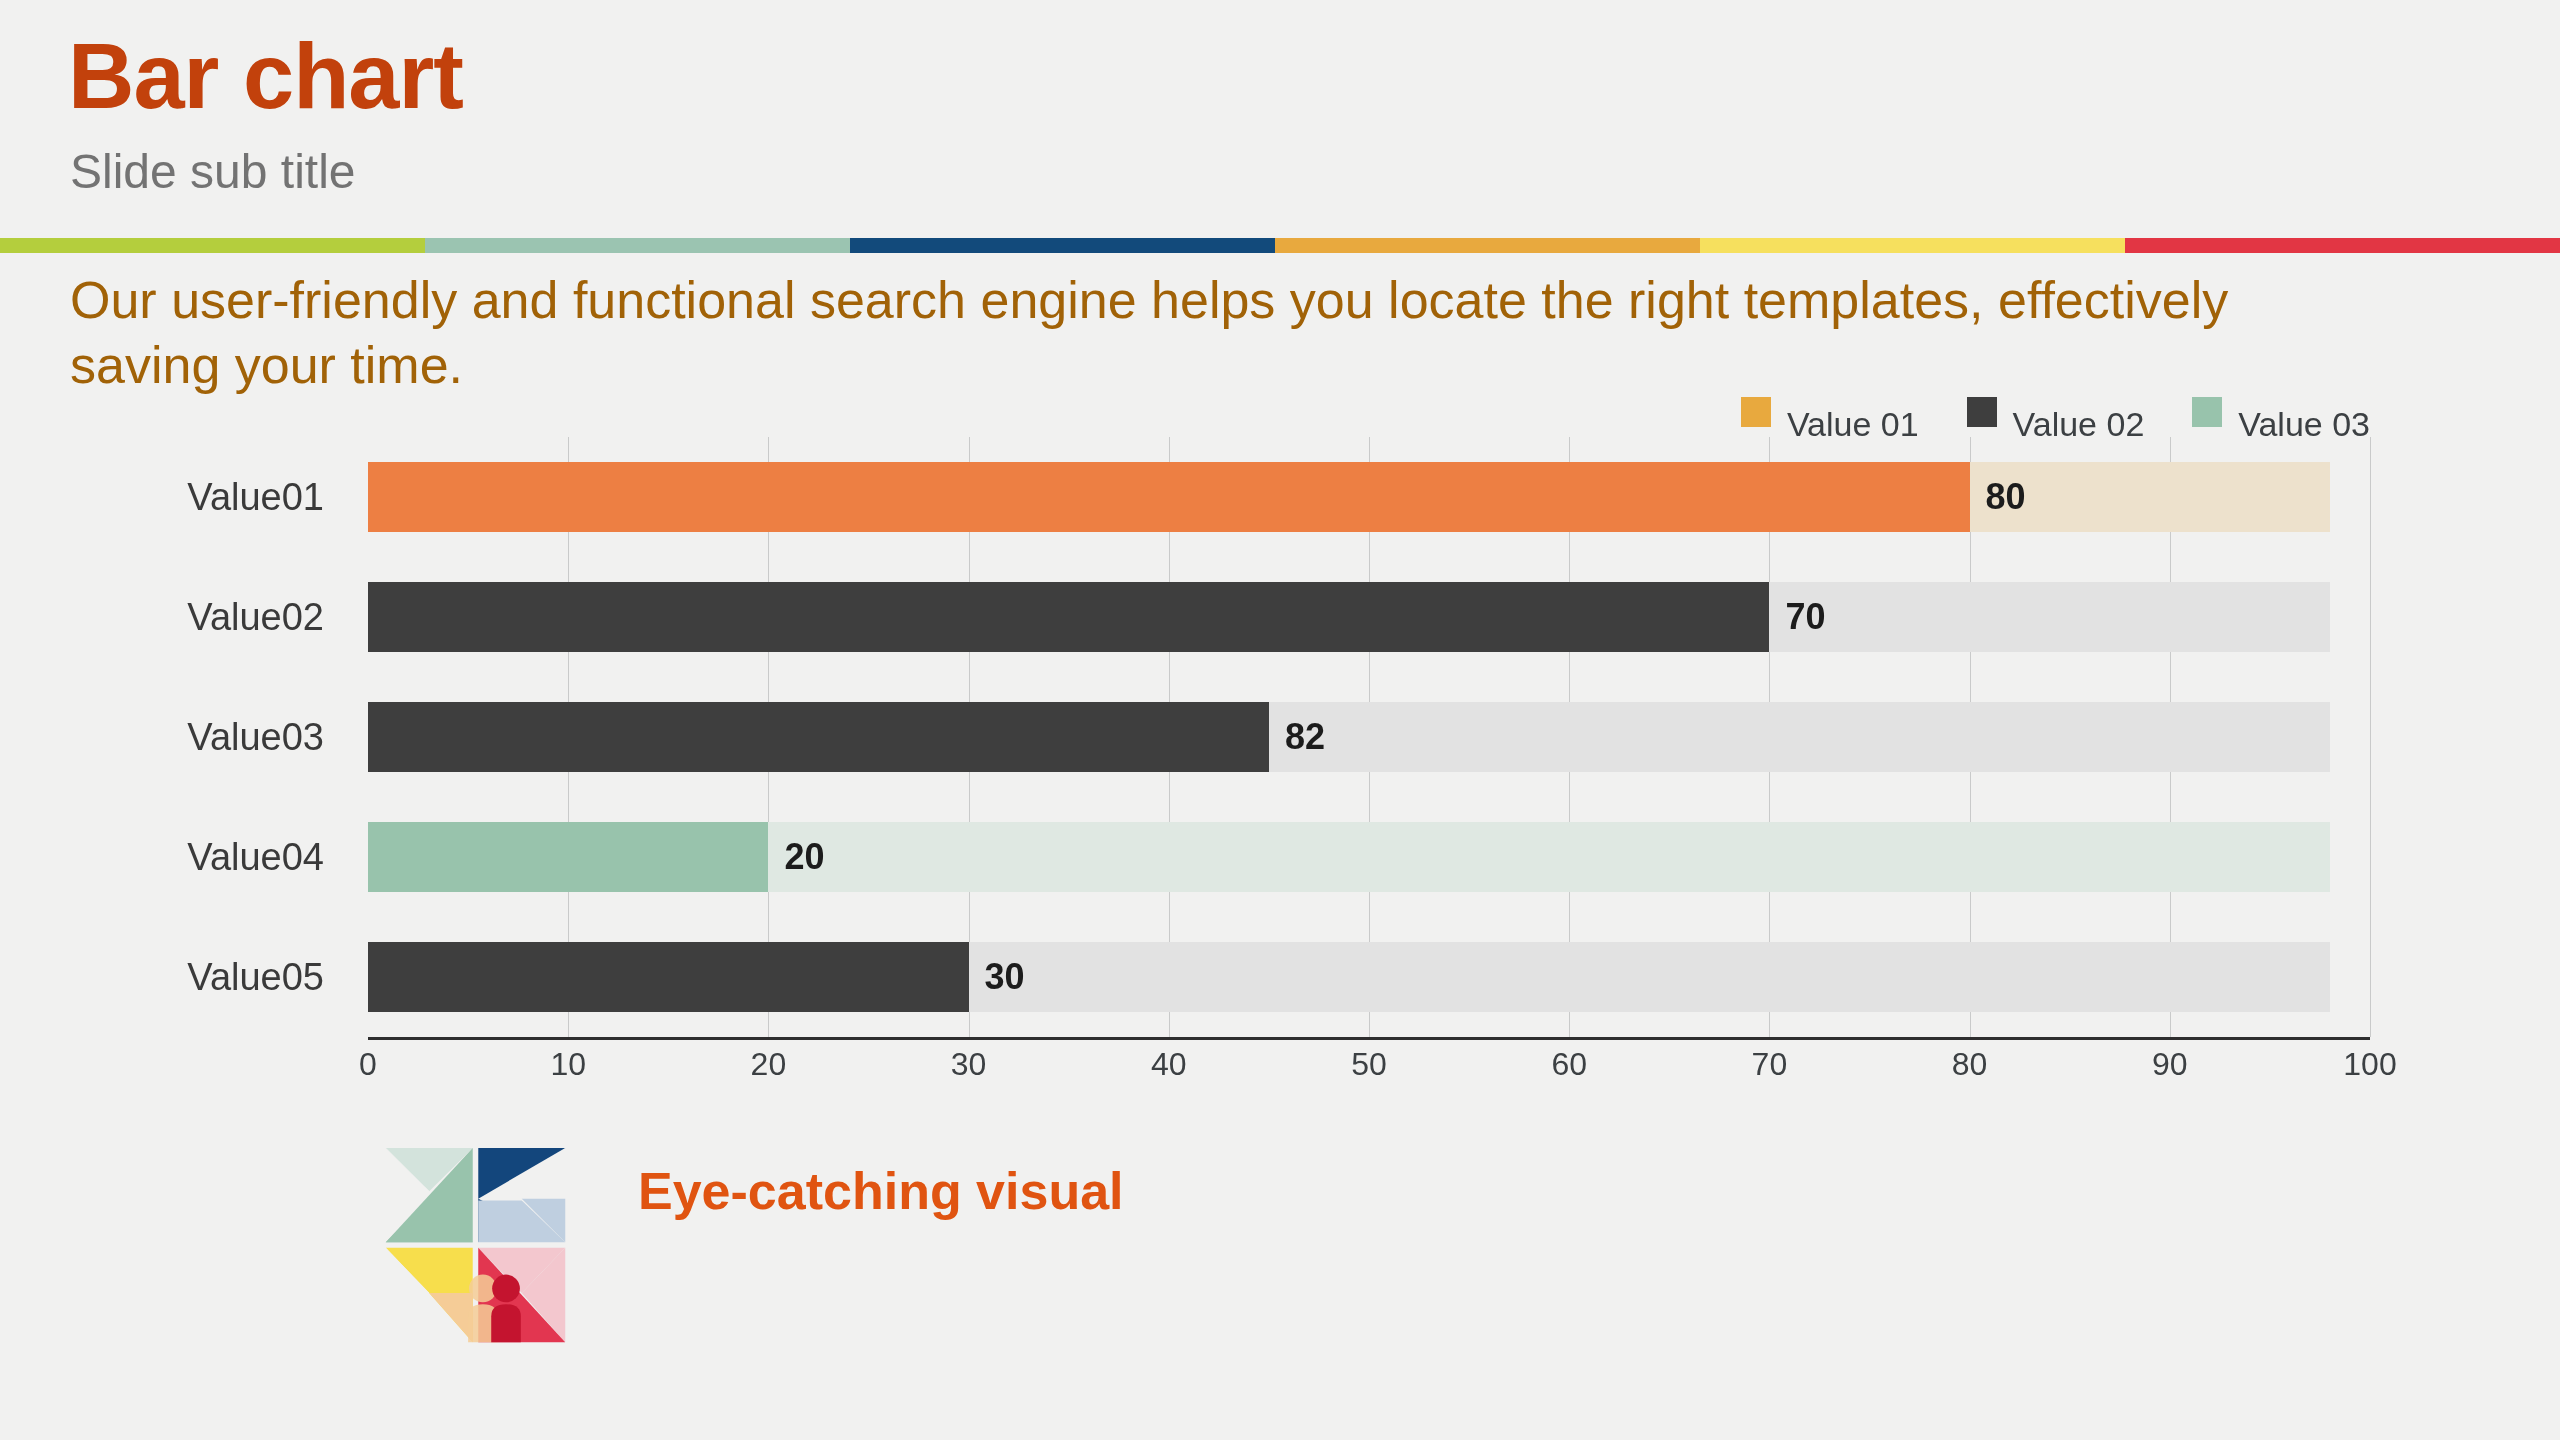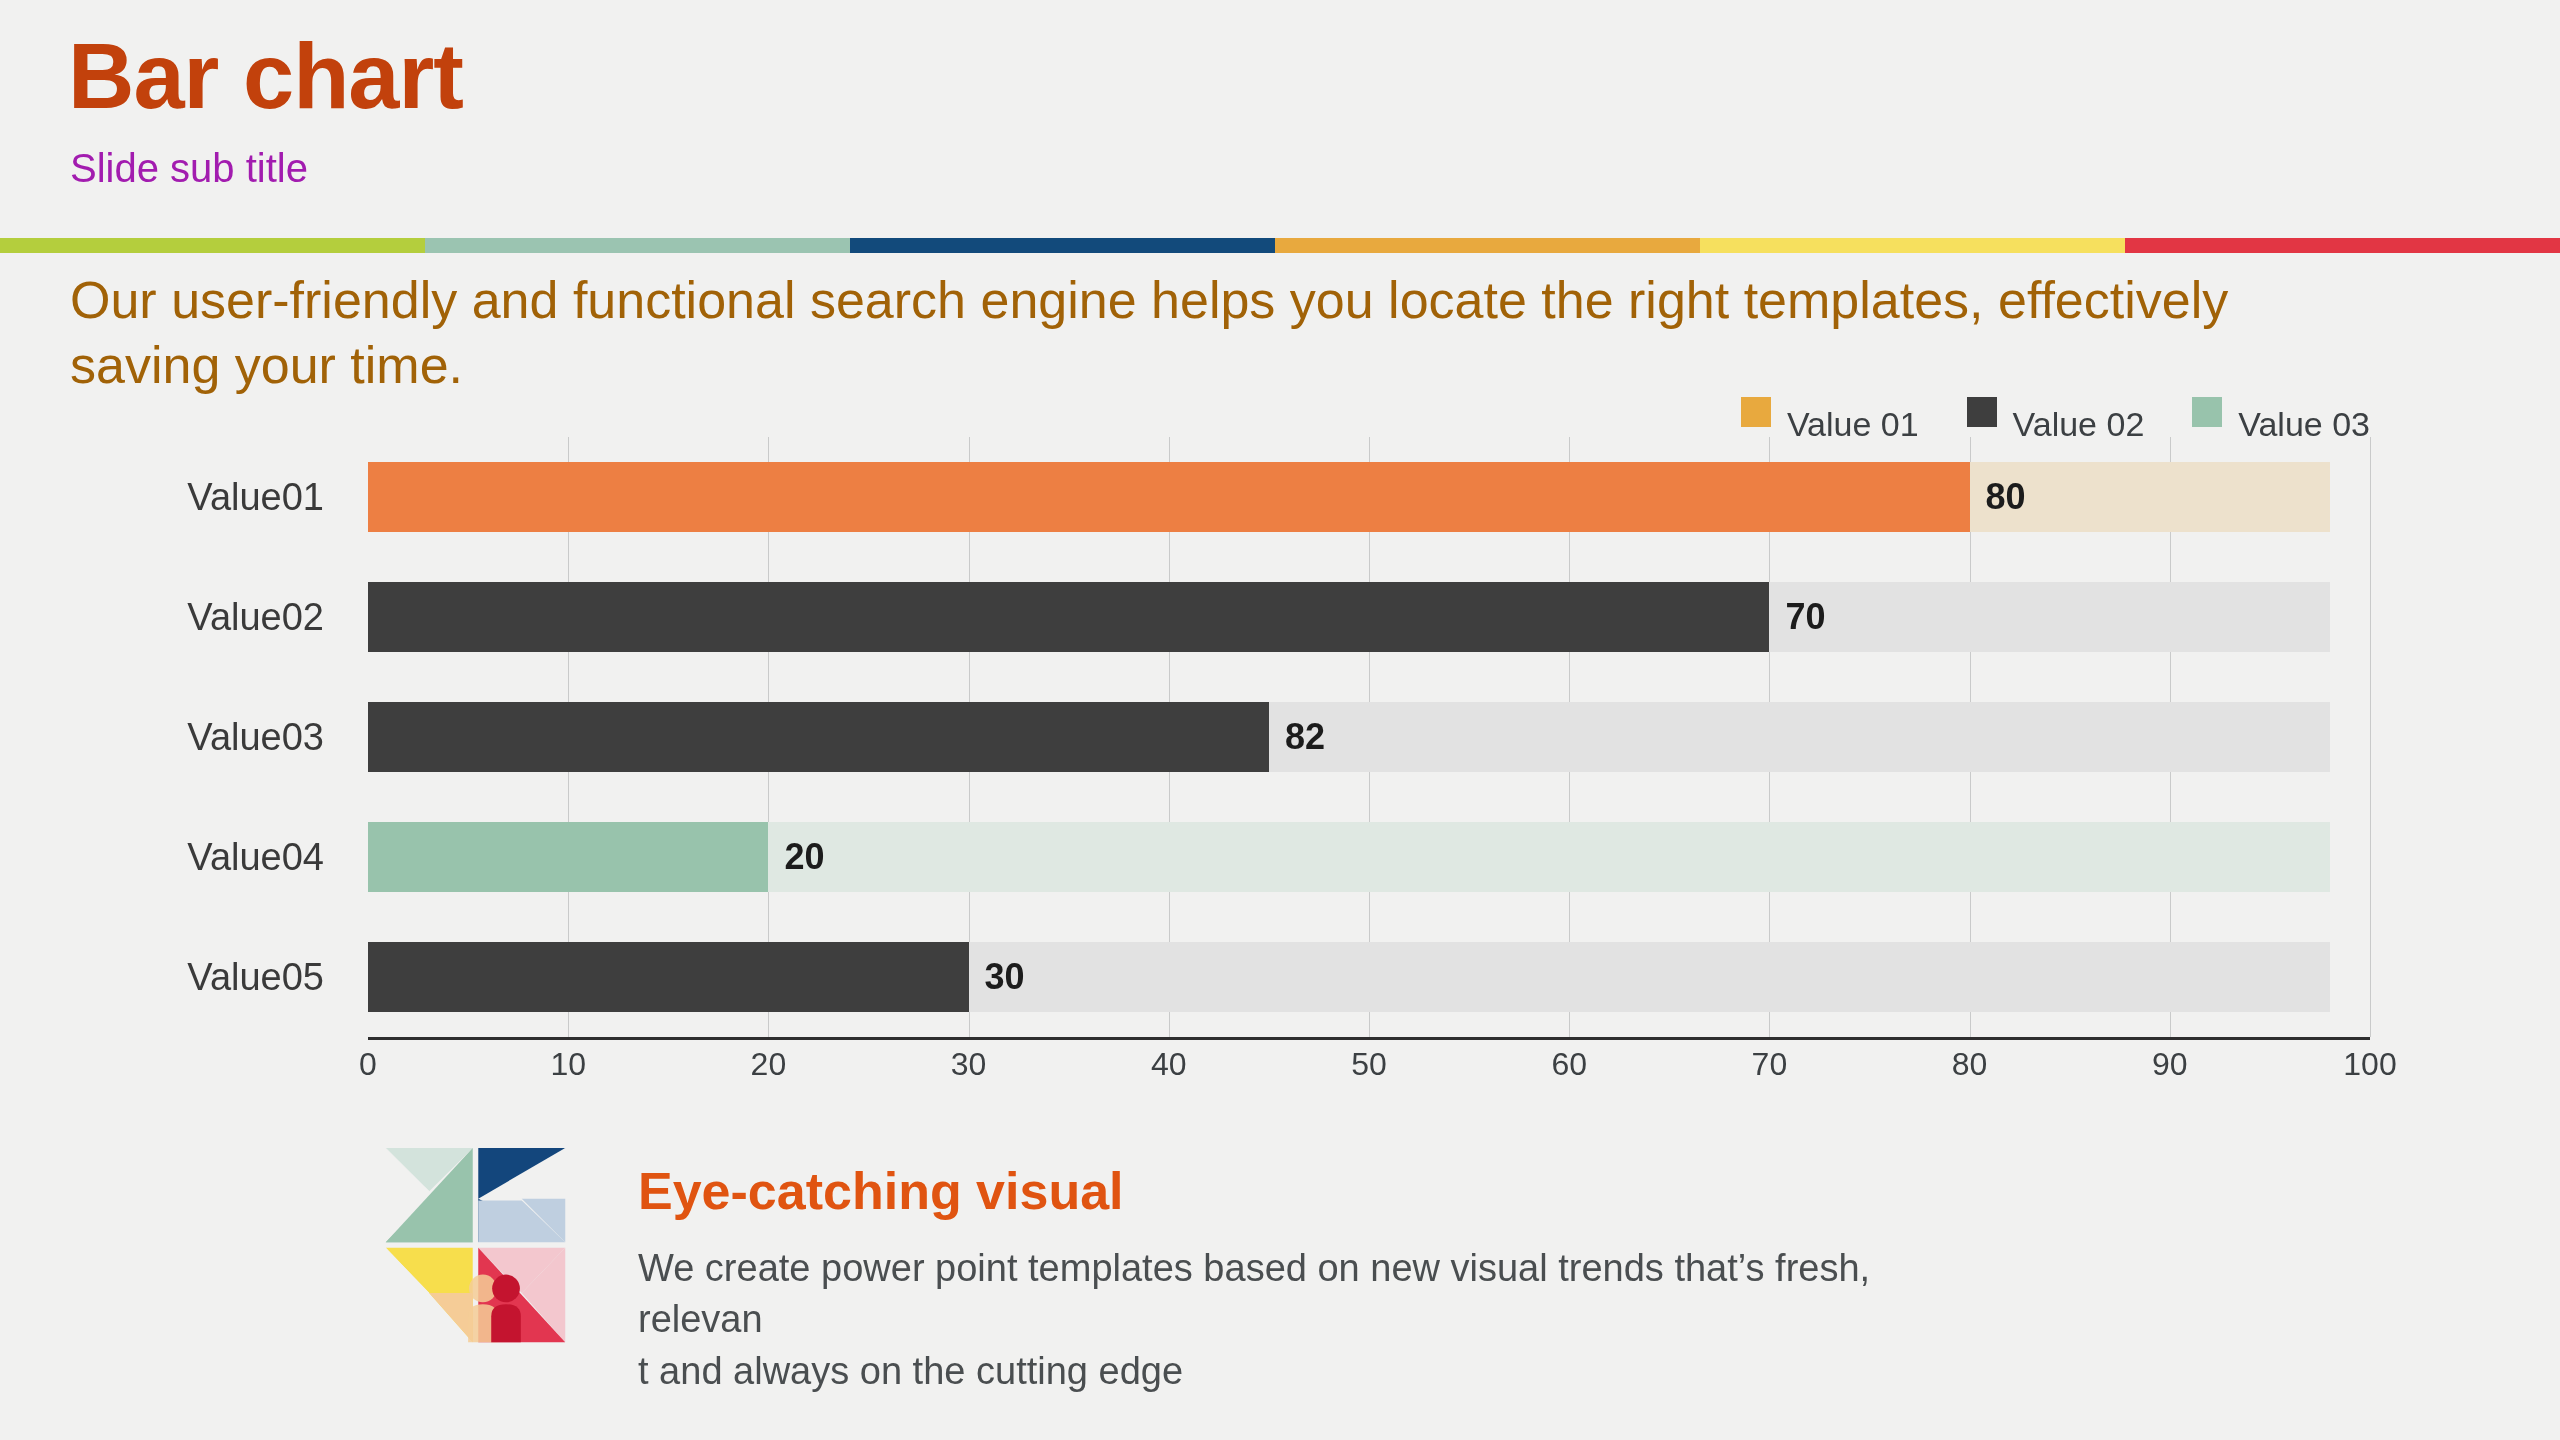--- a/index.html
+++ b/index.html
@@ -23,23 +23,23 @@
     font-size: 92px;
     font-weight: bold;
     color: #c2410c;
     letter-spacing: -1px;
     line-height: 1.0;
   }
   .slide-subtitle {
     position: absolute;
     left: 70px;
     top: 148px;
-    font-size: 40px;
+    font-size: 48px;
     font-weight: normal;
-    color: #a21caf;
+    color: #737373;
     line-height: 1.0;
   }
 
   
   .color-strip {
     position: absolute;
     left: 0;
     top: 238px;
     width: 2560px;
     height: 15px;
@@ -334,18 +334,14 @@
     <polygon points="150,160 197,111 197,213" fill="#F3C7CE"></polygon>
     <polygon points="103,111 197,213 103,213" fill="#E23650"></polygon>
 
     <circle cx="108" cy="155" r="15" fill="#F5CC97" opacity="0.85"></circle>
     <path d="M 92 213 L 92 185 Q 92 172 108 172 Q 124 172 124 185 L 124 213 Z" fill="#F5CC97" opacity="0.85"></path>
     <circle cx="133" cy="155" r="15" fill="#C4142F"></circle>
     <path d="M 117 213 L 117 185 Q 117 172 133 172 Q 149 172 149 185 L 149 213 Z" fill="#C4142F"></path>
   </svg>
   <div class="feature-text">
     <div class="feature-heading">Eye-catching visual</div>
-    <div class="feature-body">
-      <span class="line">We create power point templates based on new visual trends that’s fresh, relevan</span>
-      <span class="line">t and always on the cutting edge</span>
-    </div>
   </div>
 </div>
 
 </body></html>

